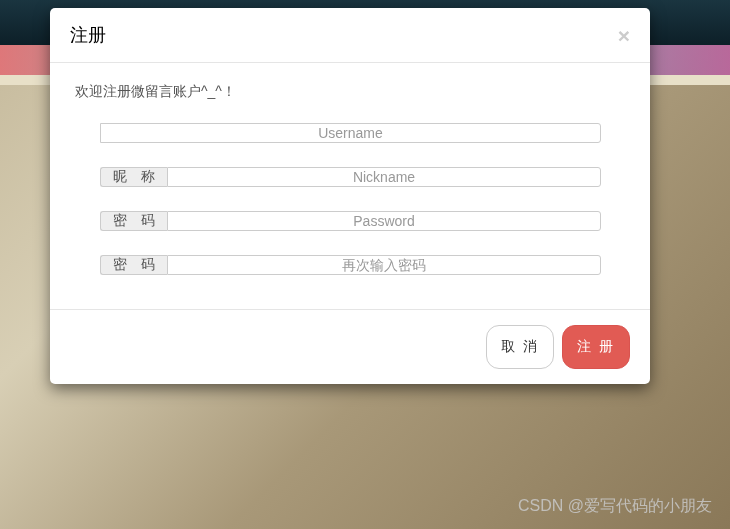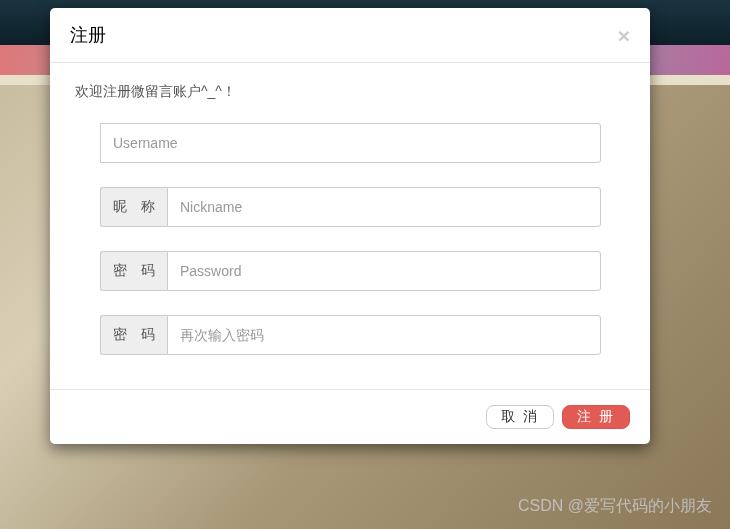--- a/index.html
+++ b/index.html
@@ -102,43 +102,44 @@
       font-size: 14px;
       color: #555;
       display: flex;
       align-items: center;
       justify-content: center;
       min-width: 62px;
       white-space: nowrap;
     }
     .form-control {
       flex: 1;
-      height: 40px;
+      height: 20px;
       padding: 6px 12px;
       font-size: 14px;
       color: #555;
       background: #fff;
       border: 1px solid #ccc;
       border-radius: 0 3px 3px 0;
       outline: none;
+      text-align: center;
     }
     .form-control::placeholder {
       color: #999;
     }
     .modal-footer {
       padding: 15px 20px;
       border-top: 1px solid #e5e5e5;
       display: flex;
       justify-content: flex-end;
       gap: 8px;
     }
     .btn {
-      padding: 2px 14px;
-      font-size: 14px;
-      border-radius: 8px;
+      padding: 12px 14px;
+      font-size: 14px;
+      border-radius: 13px;
       cursor: pointer;
       border: 1px solid transparent;
       letter-spacing: 2px;
     }
     .btn-default {
       background: #fff;
       border-color: #ccc;
       color: #333;
     }
     .btn-primary {

